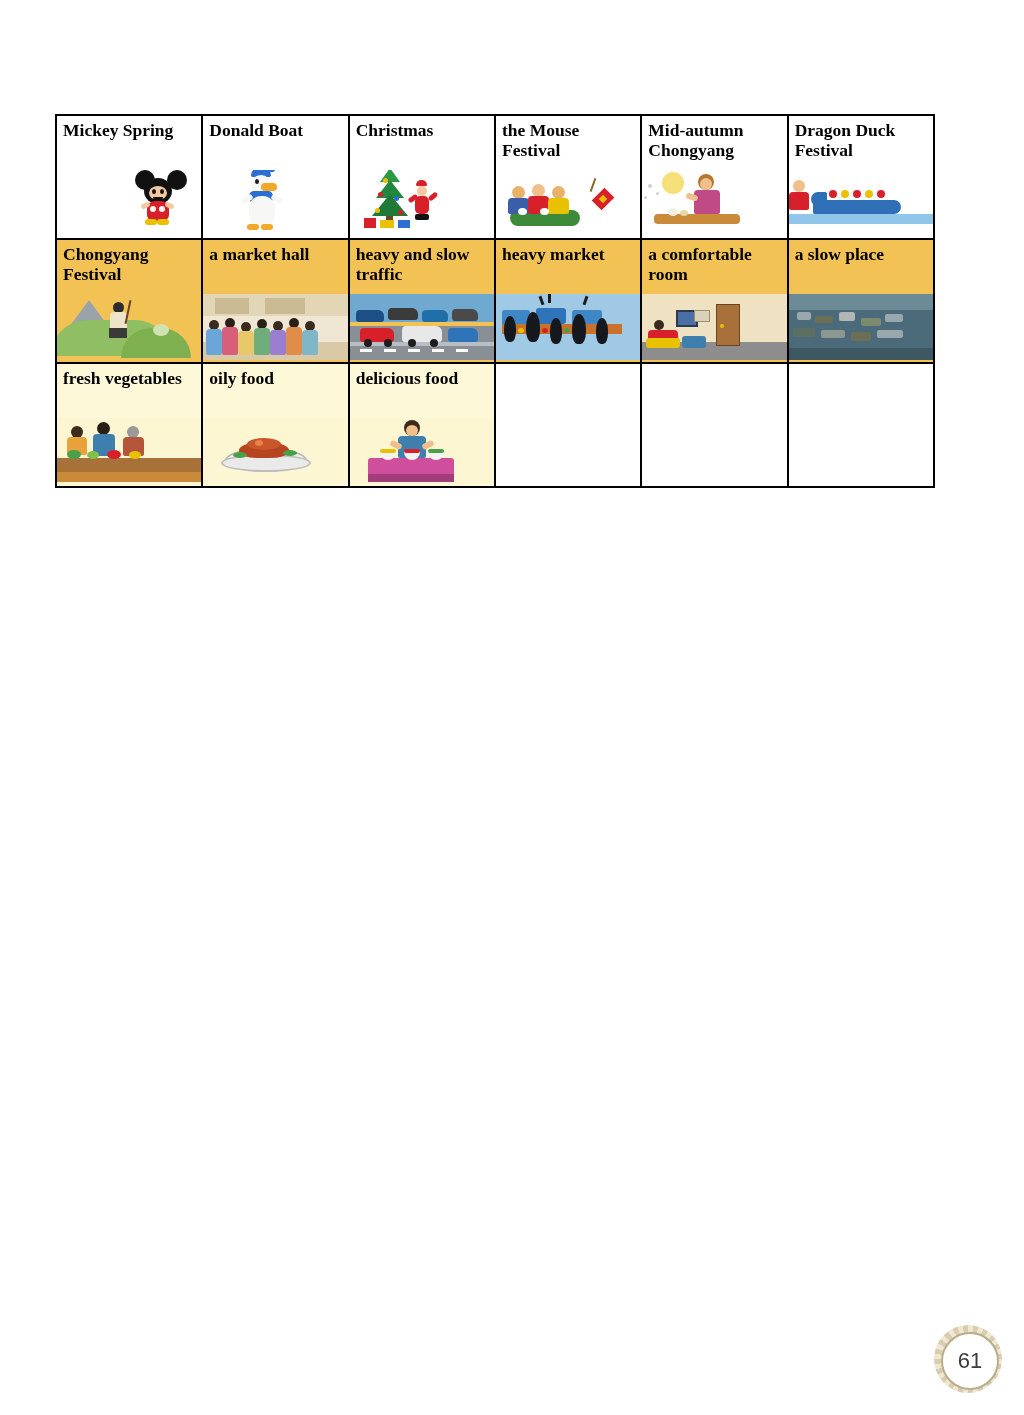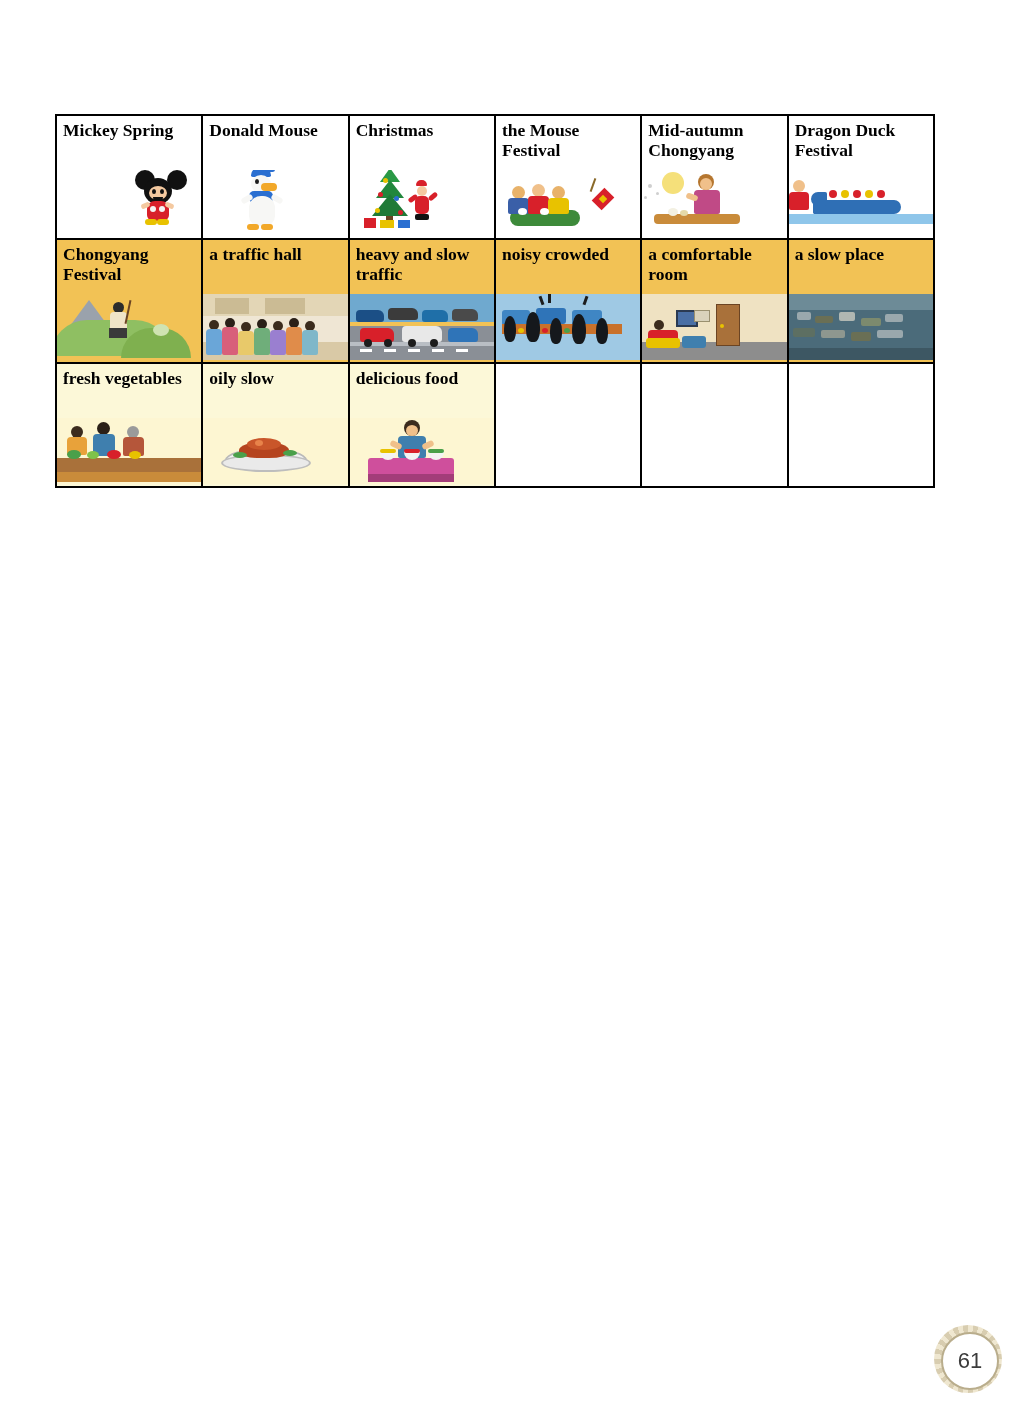--- a/index.html
+++ b/index.html
@@ -211,21 +211,21 @@
               <div class="art pill" style="left:84px; top:33px; width:9px; height:5px; background:#f4c9a0; transform:rotate(-25deg);"></div>
               <div class="art pill" style="left:108px; top:33px; width:9px; height:5px; background:#f4c9a0; transform:rotate(25deg);"></div>
               <div class="art pill" style="left:88px; top:49px; width:12px; height:6px; background:#e8c200;"></div>
               <div class="art pill" style="left:100px; top:49px; width:12px; height:6px; background:#e8c200;"></div>
             </div>
           </div>
         </td>
 
         <td>
           <div class="cell-inner">
-            <div class="cell-label">Donald Mouse</div>
+            <div class="cell-label">Donald Boat</div>
             <div class="cell-art">
               <div class="art duck-hat" style="left:48px; top:-2px;"></div>
               <div class="art" style="left:62px; top:-3px; width:10px; height:5px; background:#2a6fd1; border-radius:4px;"></div>
               <div class="art duck-head" style="left:48px; top:5px;"></div>
               <div class="art duck-bill" style="left:58px; top:13px;"></div>
               <div class="art circle" style="left:52px; top:9px; width:4px; height:5px; background:#1c1c1c;"></div>
               <div class="art duck-shirt" style="left:46px; top:21px;"></div>
               <div class="art duck-body" style="left:46px; top:26px;"></div>
               <div class="art pill" style="left:38px; top:26px; width:12px; height:6px; background:#f7f7f5; transform:rotate(-30deg);"></div>
               <div class="art pill" style="left:68px; top:26px; width:12px; height:6px; background:#f7f7f5; transform:rotate(30deg);"></div>
@@ -333,21 +333,21 @@
               <div class="art circle p-head" style="left:56px; top:8px; width:11px; height:11px; background:#2c2c2c;"></div>
               <div class="art p-body" style="left:53px; top:18px; width:17px; height:18px; background:#f0e4c8;"></div>
               <div class="art" style="left:52px; top:34px; width:18px; height:10px; background:#3a3a3a;"></div>
               <div class="art" style="left:70px; top:6px; width:2px; height:24px; background:#6b4423; transform:rotate(12deg);"></div>
             </div>
           </div>
         </td>
 
         <td>
           <div class="cell-inner">
-            <div class="cell-label">a traffic hall</div>
+            <div class="cell-label">a market hall</div>
             <div class="cell-art">
               <div class="art hall-wall" style="left:0; top:0;"></div>
               <div class="art" style="left:0; top:0; width:100%; height:22px; background:#e3d6b6;"></div>
               <div class="art" style="left:12px; top:4px; width:34px; height:16px; background:#cbbb94;"></div>
               <div class="art" style="left:62px; top:4px; width:40px; height:16px; background:#cbbb94;"></div>
               <div class="art hall-floor" style="left:0; bottom:0;"></div>
               <div class="art circle p-head" style="left:6px;  top:26px; width:10px; height:10px; background:#3b2b1d;"></div>
               <div class="art p-body" style="left:3px;  top:35px; width:16px; height:26px; background:#6aa6d8;"></div>
               <div class="art circle p-head" style="left:22px; top:24px; width:10px; height:10px; background:#2b2018;"></div>
               <div class="art p-body" style="left:19px; top:33px; width:16px; height:28px; background:#d85f7a;"></div>
@@ -387,21 +387,21 @@
               <div class="art car" style="left:52px; top:32px; width:40px; background:#e8e8e8; height:16px;"></div>
               <div class="art circle" style="left:58px; top:45px; width:8px; height:8px; background:#1c1c1c;"></div>
               <div class="art circle" style="left:80px; top:45px; width:8px; height:8px; background:#1c1c1c;"></div>
               <div class="art car" style="left:98px; top:34px; width:30px; background:#2f74b8; height:14px;"></div>
             </div>
           </div>
         </td>
 
         <td>
           <div class="cell-inner">
-            <div class="cell-label">noisy crowded</div>
+            <div class="cell-label">heavy market</div>
             <div class="cell-art">
               <div class="art" style="left:0; top:0; width:100%; height:100%; background:#9fc9e4;"></div>
               <div class="art stall" style="left:6px;  top:16px; width:28px;"></div>
               <div class="art stall" style="left:40px; top:14px; width:30px; background:#2f74b8;"></div>
               <div class="art stall" style="left:76px; top:16px; width:30px; background:#3f86c4;"></div>
               <div class="art" style="left:6px; top:30px; width:120px; height:10px; background:#c9712a;"></div>
               <div class="art silh" style="left:8px;  top:22px; width:12px; height:26px;"></div>
               <div class="art silh" style="left:30px; top:18px; width:14px; height:30px;"></div>
               <div class="art silh" style="left:54px; top:24px; width:12px; height:26px;"></div>
               <div class="art silh" style="left:76px; top:20px; width:14px; height:30px;"></div>
@@ -473,21 +473,21 @@
               <div class="art veg" style="left:30px; top:33px; width:12px; height:8px; background:#7fc24a;"></div>
               <div class="art veg" style="left:50px; top:32px; width:14px; height:9px; background:#d8202a;"></div>
               <div class="art veg" style="left:72px; top:33px; width:12px; height:8px; background:#e8c200;"></div>
               <div class="art" style="left:0; top:54px; width:100%; height:10px; background:#c98b3a;"></div>
             </div>
           </div>
         </td>
 
         <td>
           <div class="cell-inner">
-            <div class="cell-label">oily slow</div>
+            <div class="cell-label">oily food</div>
             <div class="cell-art">
               <div class="art" style="left:0; top:0; width:100%; height:100%; background:#fdf6d2;"></div>
               <div class="art plate" style="left:22px; top:30px;"></div>
               <div class="art" style="left:18px; top:36px; width:86px; height:14px; background:#eaeaea; border:2px solid #bdbdbd; border-radius:50%;"></div>
               <div class="art meat" style="left:36px; top:24px;"></div>
               <div class="art" style="left:44px; top:20px; width:34px; height:12px; background:#c9562a; border-radius:50%;"></div>
               <div class="art circle" style="left:52px; top:22px; width:8px; height:6px; background:#e8834a;"></div>
               <div class="art" style="left:30px; top:34px; width:14px; height:6px; background:#4aa04a; border-radius:50%;"></div>
               <div class="art" style="left:80px; top:32px; width:14px; height:6px; background:#4aa04a; border-radius:50%;"></div>
             </div>

